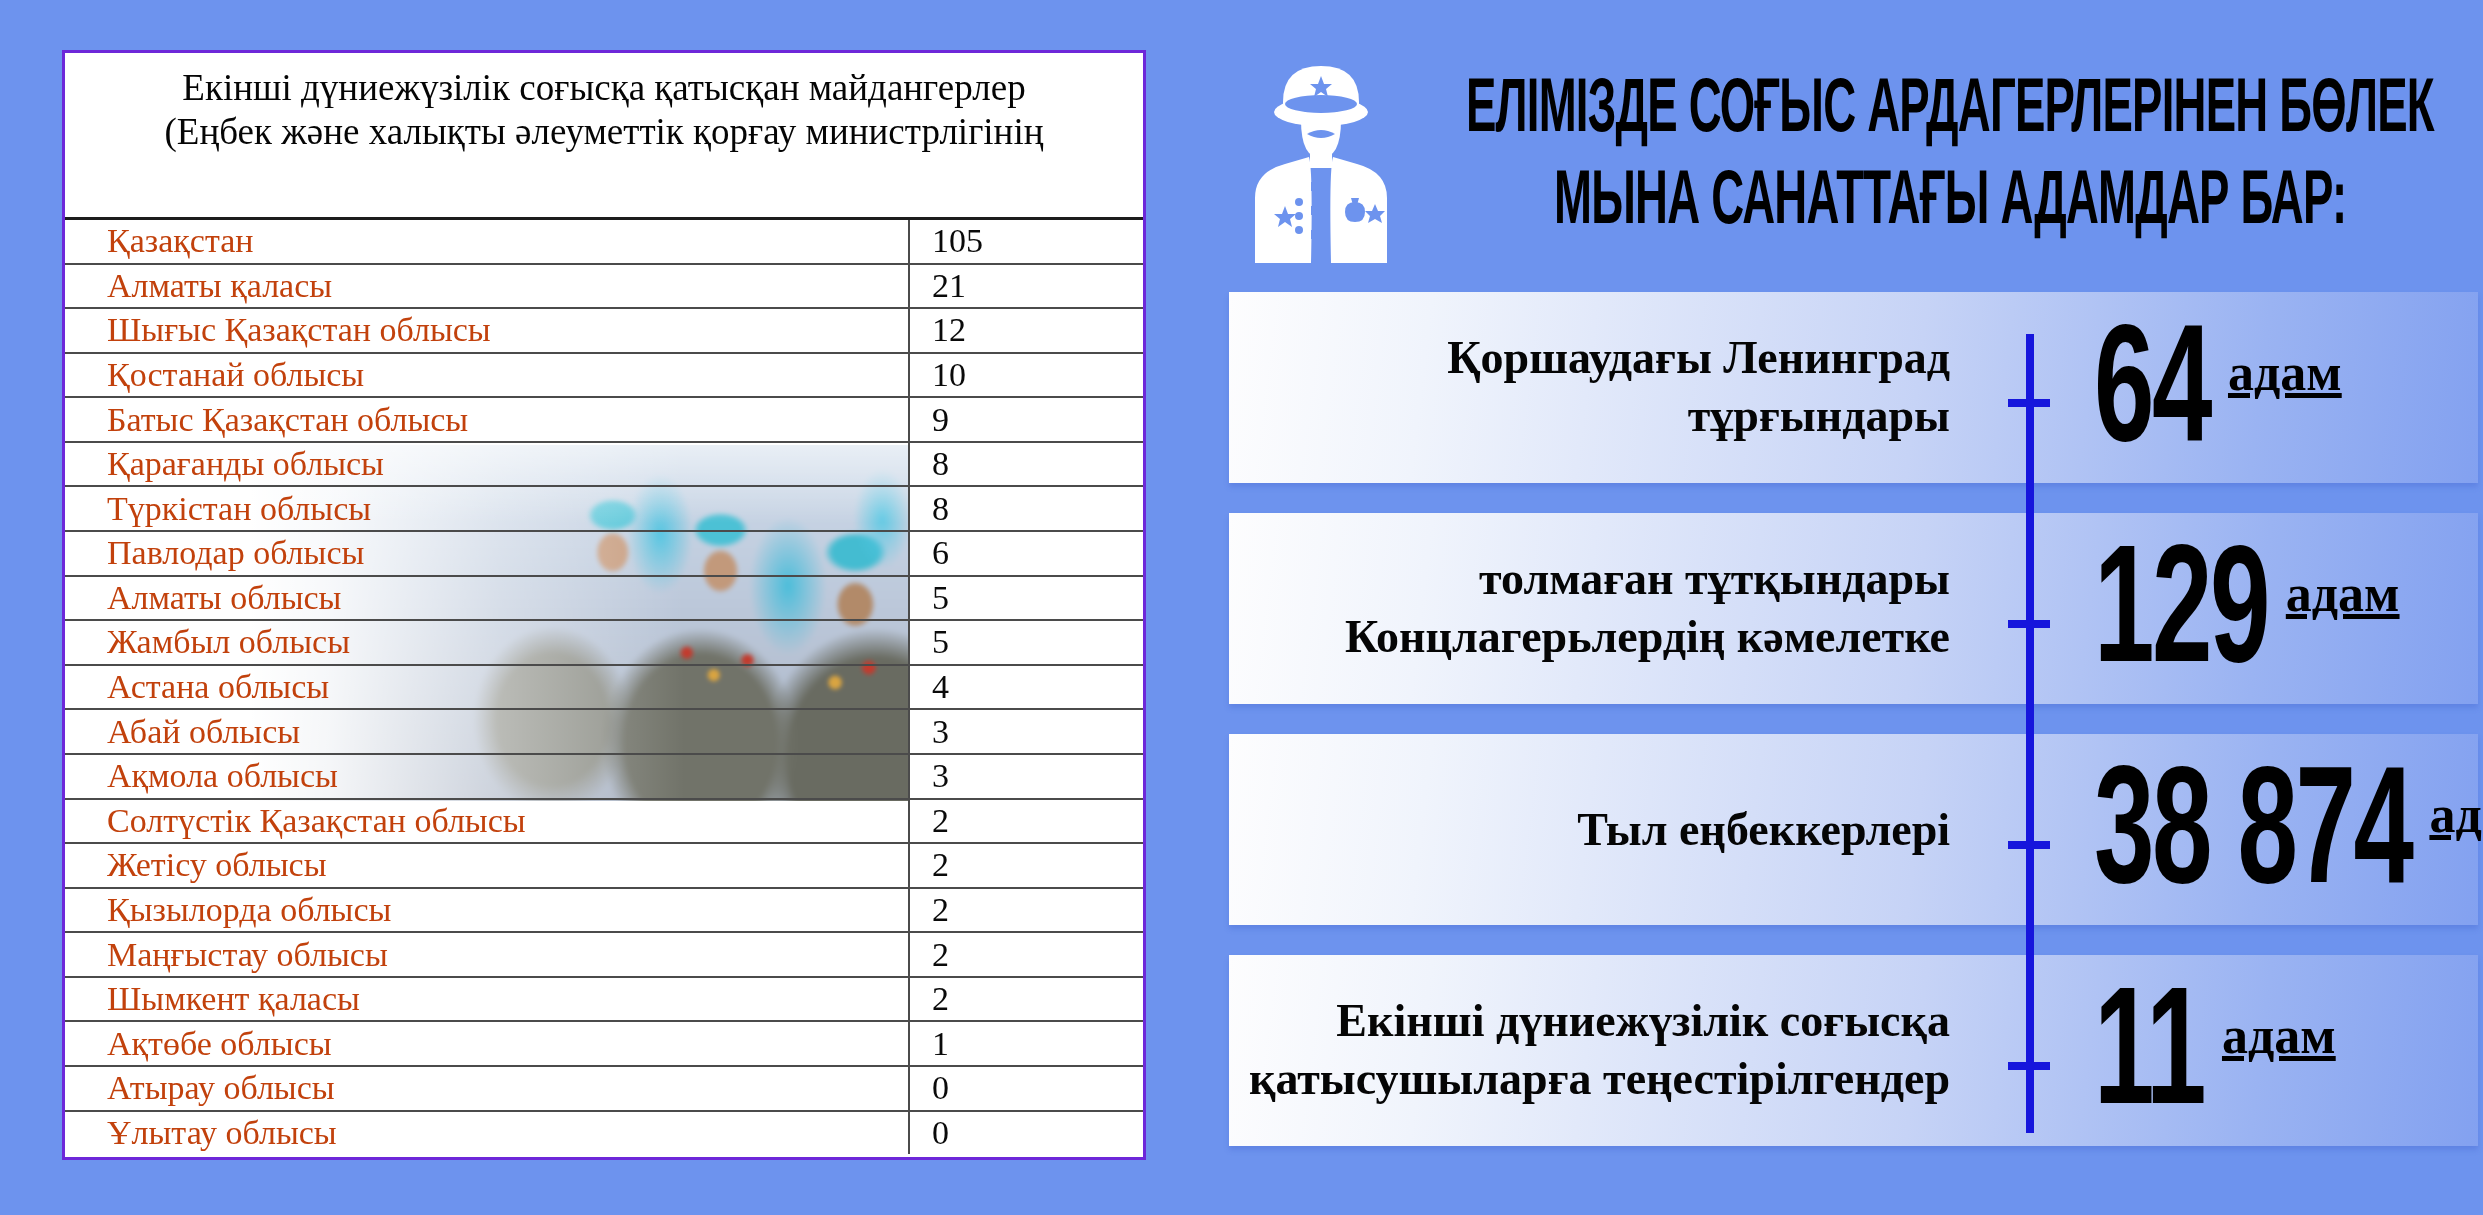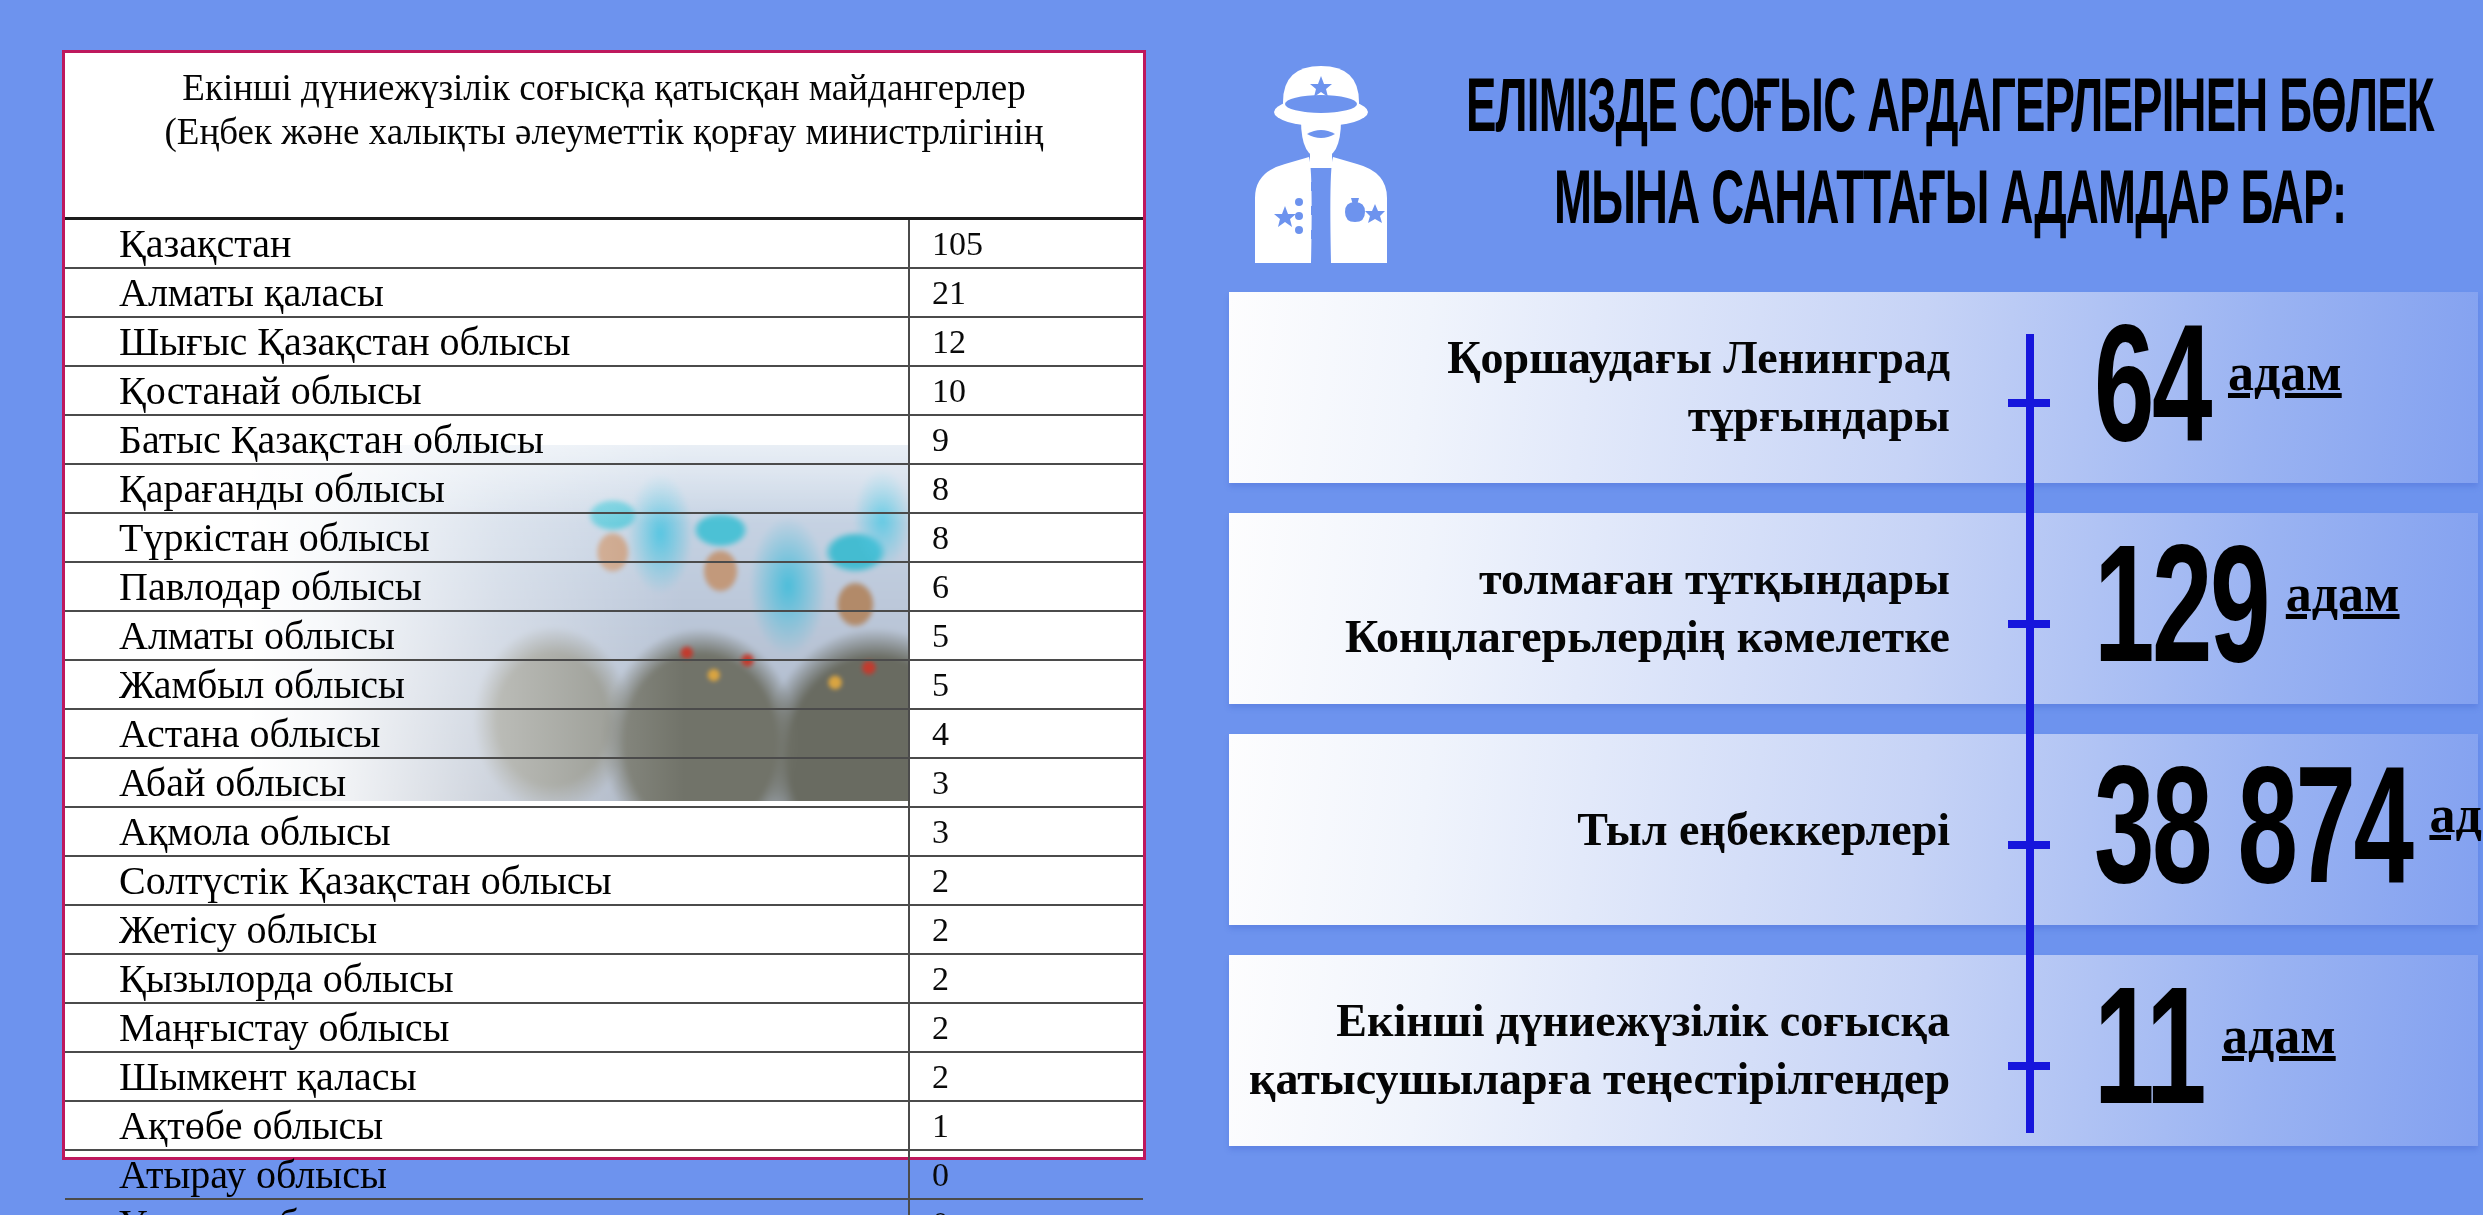--- a/index.html
+++ b/index.html
@@ -4,36 +4,36 @@
 <style>
   html,body{margin:0;padding:0;background:#6d93ee;}
   .canvas{
     position:relative;width:2483px;height:1215px;overflow:hidden;
     background:#6d93ee;font-family:"Liberation Serif", serif;color:#000;
   }
 
   
   .table-panel{
     position:absolute;left:62px;top:50px;width:1084px;height:1110px;
-    background:#fff;border:3px solid #be185d;box-sizing:border-box;
+    background:#fff;border:3px solid #6d28d9;box-sizing:border-box;
   }
   .t-header{
     position:relative;z-index:3;height:167px;box-sizing:border-box;
     border-bottom:3px solid #1c1c1c;text-align:center;padding-top:13px;
   }
   .t-line{font-size:37px;line-height:44px;color:#050505;}
   .t-rows{
     position:relative;z-index:2;display:flex;flex-direction:column;
     height:934px;
   }
   .t-row{flex:1;display:flex;align-items:stretch;border-top:2px solid #4b4b4b;box-sizing:border-box;}
   .t-row:first-child{border-top:none;}
   .t-region{
     flex:0 0 843px;display:flex;align-items:center;
-    padding-left:54px;box-sizing:border-box;font-size:40px;color:#000000;
+    padding-left:42px;box-sizing:border-box;font-size:34px;color:#c2410c;
   }
   .t-value{
     flex:1;display:flex;align-items:center;border-left:2px solid #4b4b4b;
     padding-left:22px;box-sizing:border-box;font-size:34px;color:#0a0a0a;
   }
 
   
   .photo{position:absolute;left:185px;top:392px;width:658px;height:356px;z-index:1;overflow:hidden;}
   .photo-art{
     position:absolute;inset:-8px;filter:blur(2px);

